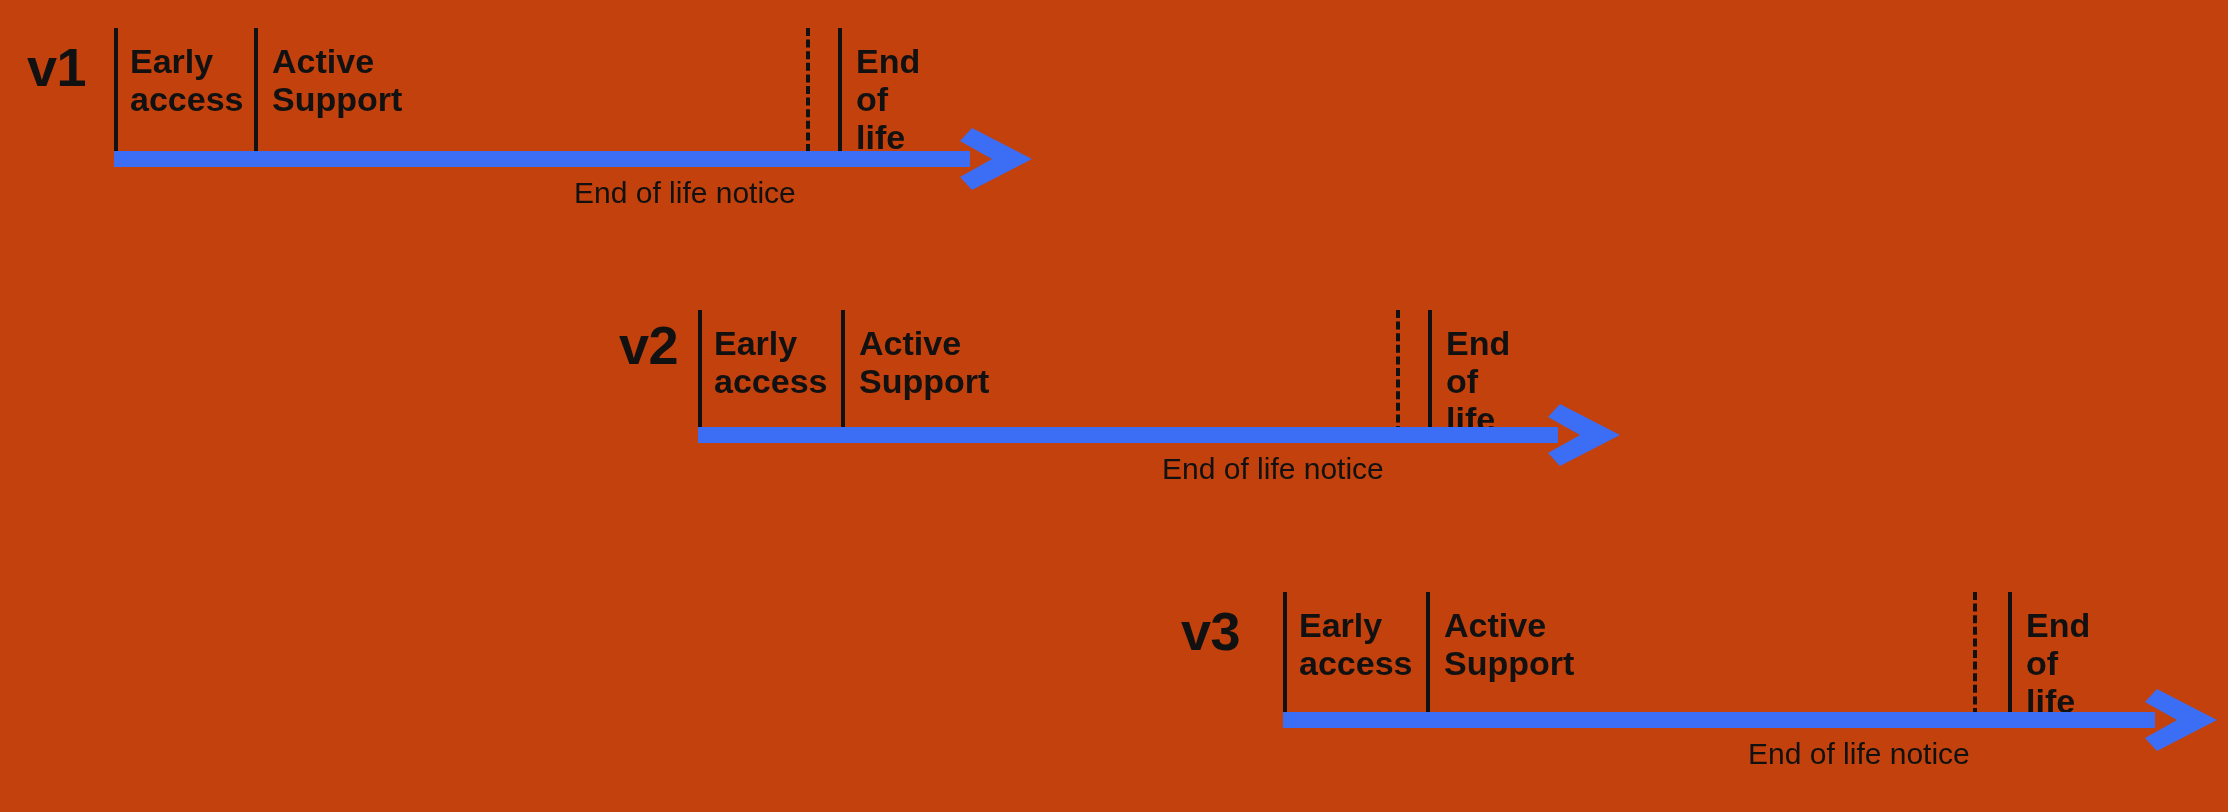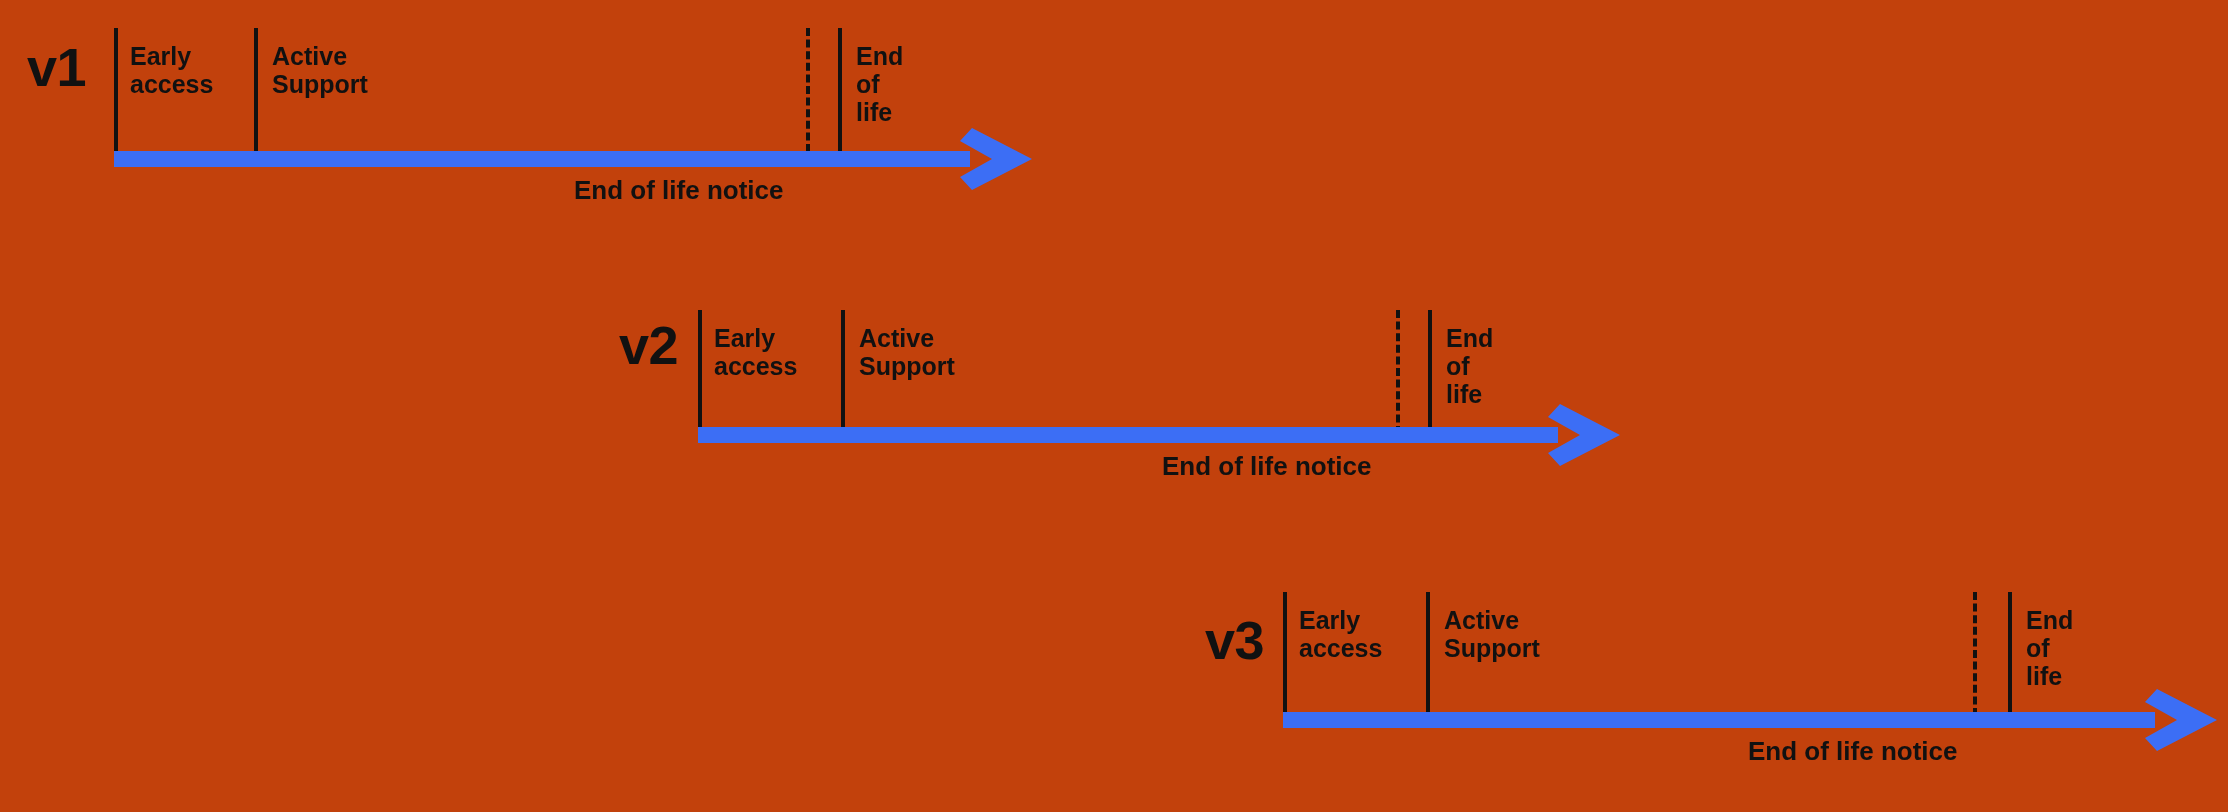--- a/index.html
+++ b/index.html
@@ -50,32 +50,32 @@
   
   .tick-dashed {
     position: absolute;
     width: 0;
     border-left: 4px dashed #111111;
   }
 
   
   .phase-label {
     position: absolute;
-    font-size: 25px;
+    font-size: 34px;
     font-weight: 700;
     color: #111111;
     line-height: 1.12;
     white-space: pre-line;
   }
 
   
   .under-label {
     position: absolute;
-    font-size: 26px;
-    font-weight: 700;
+    font-size: 30px;
+    font-weight: 400;
     color: #111111;
     line-height: 1.12;
     white-space: nowrap;
   }
 
   
   .shaft {
     position: absolute;
     height: 16px;
   }
@@ -130,21 +130,21 @@
     <div class="shaft" style="left:698px; top:427px; width:860px; background:#3c6ef5;"></div>
     <svg class="arrowhead" style="left:1548px; top:404px;" width="72" height="62" viewBox="0 0 72 62">
       <path d="M 12 0 L 0 13 L 32 31 L 0 49 L 12 62 L 72 31 Z" fill="#3c6ef5"></path>
     </svg>
 
     <div class="under-label" style="left:1162px; top:452px;">End of life notice</div>
   </div>
 
   <div class="row">
 
-    <div class="version-label" style="left:1186px; top:604px; width:78px;margin-top:9px;">v3</div>
+    <div class="version-label" style="left:1162px; top:604px; width:78px;">v3</div>
 
     <div class="tick" style="left:1283px; top:592px; height:124px;"></div>
     <div class="tick" style="left:1426px; top:592px; height:124px;"></div>
     <div class="tick-dashed" style="left:1973px; top:592px; height:124px;"></div>
     <div class="tick" style="left:2008px; top:592px; height:124px;"></div>
 
     <div class="phase-label" style="left:1299px; top:606px;">Early
 access</div>
     <div class="phase-label" style="left:1444px; top:606px;">Active Support</div>
     <div class="phase-label" style="left:2026px; top:606px;">End of life</div>

